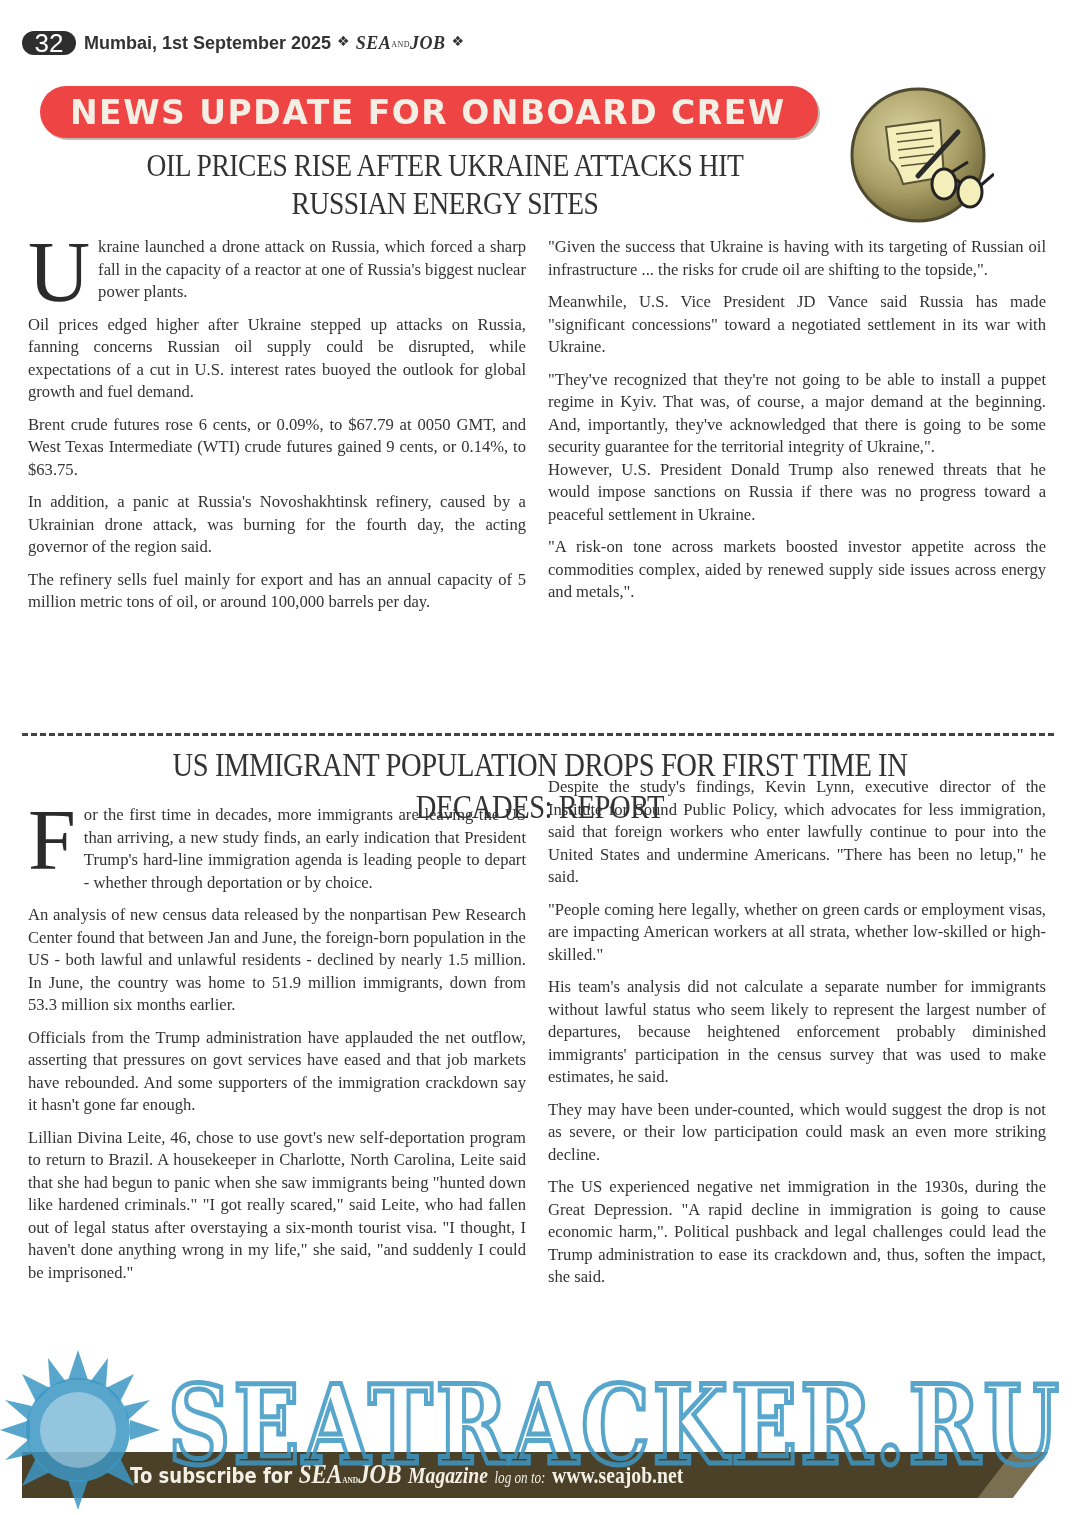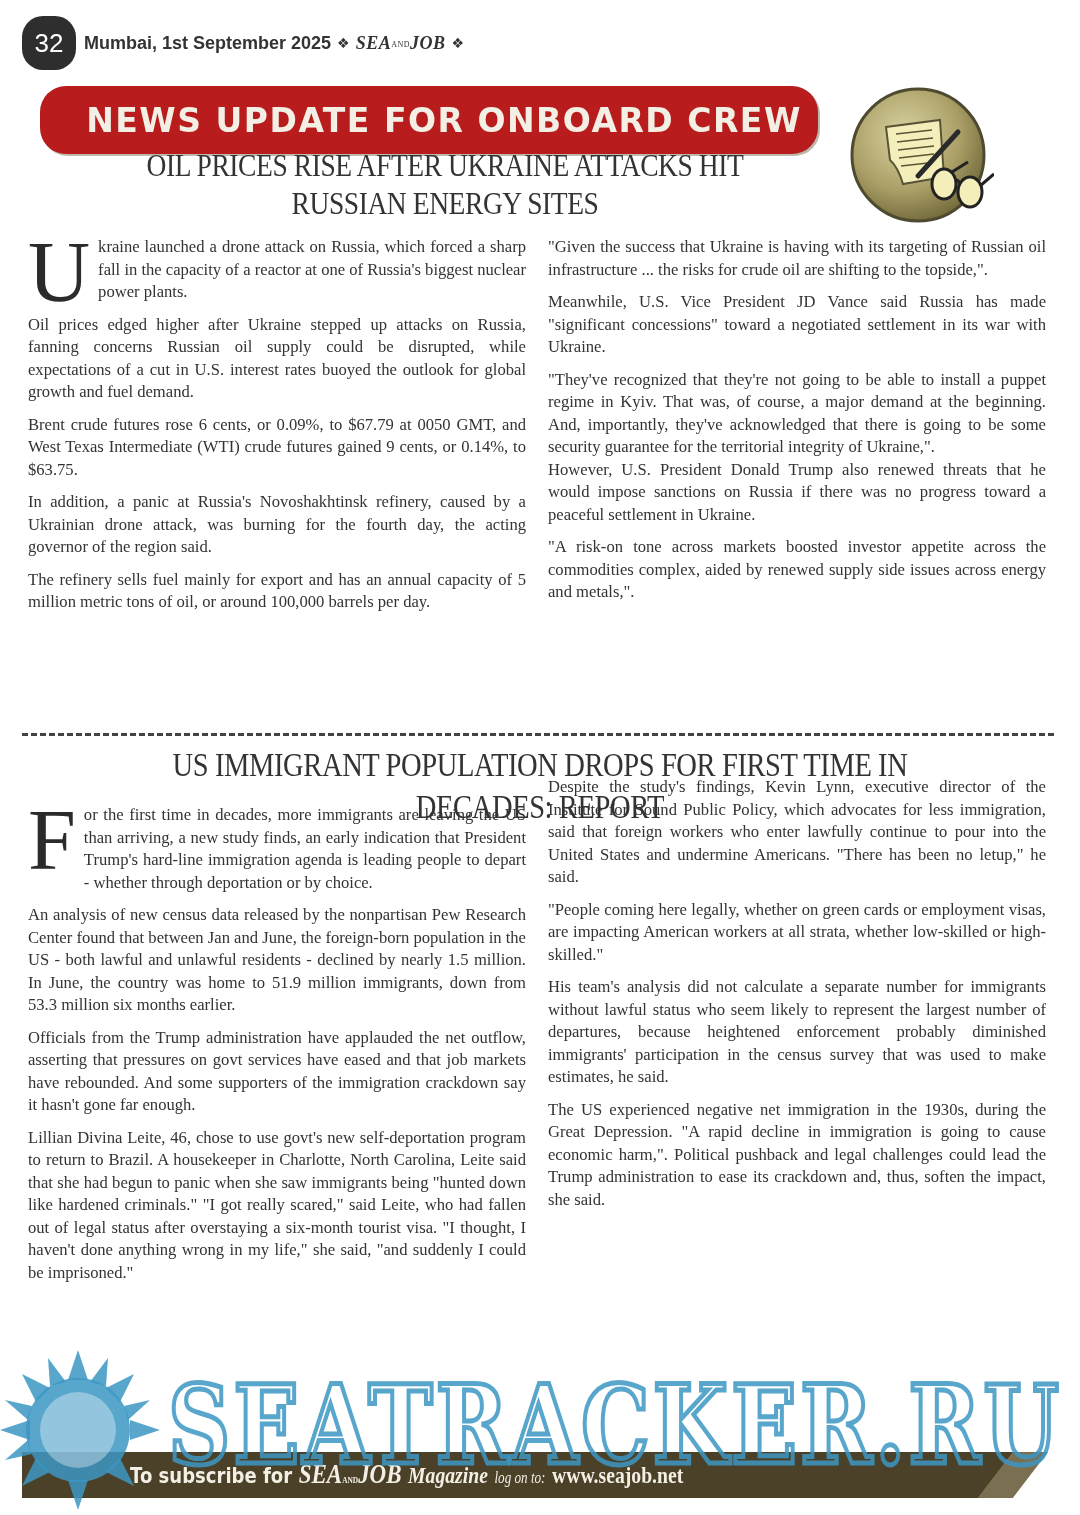--- a/index.html
+++ b/index.html
@@ -1,30 +1,30 @@
 <!DOCTYPE html>
 <html><head>
 <meta charset="utf-8">
 <style>
   * { box-sizing: border-box; margin: 0; padding: 0; }
   html, body { width: 1080px; height: 1515px; background: #ffffff; overflow: hidden; }
   body { position: relative; font-family: "Liberation Serif", "DejaVu Serif", serif; color: #2b2b2b; }
 
   
   .page-header { position: absolute; left: 22px; top: 22px; height: 42px; display: flex; align-items: center; }
-  .page-num { width: 54px; height: 54px; border-radius: 21px; background: #2e2e2e; color: #fff;
+  .page-num { width: 54px; height: 24px; border-radius: 21px; background: #2e2e2e; color: #fff;
     font-family: "Liberation Sans", "DejaVu Sans", sans-serif; font-size: 26px; display: flex; align-items: center; justify-content: center; }
-  .header-text { margin-left: 8px; font-family: "Liberation Sans", "DejaVu Sans", sans-serif; font-weight: bold; font-size: 18px; color: #333; display: flex; align-items: center; gap: 6px; }
+  .header-text { margin-left: 8px; font-family: "Liberation Sans", "DejaVu Sans", sans-serif; font-weight: bold; font-size: 18px; color: #333; display: flex; align-items: flex-start; gap: 6px; }
   .diamond { font-size: 14px; color: #333; }
   .brand { font-family: "Liberation Serif", "DejaVu Serif", serif; font-style: italic; font-weight: bold; font-size: 18px; letter-spacing: 0.5px; }
   .brand small { font-size: 8px; font-style: normal; font-weight: normal; vertical-align: middle; }
 
   
-  .banner { position: absolute; left: 40px; top: 86px; width: 778px; height: 68px; background: #b91c1c;
-    border-radius: 26px; box-shadow: 2px 2px 0 #bdb9ae; display: flex; align-items: center; justify-content: center; }
+  .banner { position: absolute; left: 40px; top: 86px; width: 778px; height: 52px; background: #ef4444;
+    border-radius: 26px; box-shadow: 2px 2px 0 #bdb9ae; display: flex; align-items: center; }
   .banner-title { color: #f3efe4; font-family: "DejaVu Sans", sans-serif; font-weight: bold; font-size: 33px; letter-spacing: 1.5px; padding-left: 30px; }
 
   
   .emblem { position: absolute; left: 848px; top: 82px; width: 146px; height: 146px; }
 
   
   .headline { position: absolute; text-align: center; font-family: "Liberation Serif", "DejaVu Serif", serif; color: #333;
     transform-origin: center top; letter-spacing: -0.5px; }
   .h1 { left: 60px; width: 770px; top: 146px; font-size: 32px; line-height: 38px; transform: scaleX(0.86); }
   .h2 { left: 22px; width: 1036px; top: 744px; font-size: 34px; line-height: 42px; transform: scaleX(0.84); }
@@ -129,20 +129,21 @@
   <p><span class="dropcap">F</span><span>or the first time in decades, more immigrants are leaving the US than arriving, a new study finds, an early indication that President Trump's hard-line immigration agenda is leading people to depart - whether through deportation or by choice.</span></p>
   <p>An analysis of new census data released by the nonpartisan Pew Research Center found that between Jan and June, the foreign-born population in the US - both lawful and unlawful residents - declined by nearly 1.5 million. In June, the country was home to 51.9 million immigrants, down from 53.3 million six months earlier.</p>
   <p>Officials from the Trump administration have applauded the net outflow, asserting that pressures on govt services have eased and that job markets have rebounded. And some supporters of the immigration crackdown say it hasn't gone far enough.</p>
   <p>Lillian Divina Leite, 46, chose to use govt's new self-deportation program to return to Brazil. A housekeeper in Charlotte, North Carolina, Leite said that she had begun to panic when she saw immigrants being "hunted down like hardened criminals." "I got really scared," said Leite, who had fallen out of legal status after overstaying a six-month tourist visa. "I thought, I haven't done anything wrong in my life," she said, "and suddenly I could be imprisoned."</p>
 </div>
 
 <div class="col c4">
   <p>Despite the study's findings, Kevin Lynn, executive director of the Institute for Sound Public Policy, which advocates for less immigration, said that foreign workers who enter lawfully continue to pour into the United States and undermine Americans. "There has been no letup," he said.</p>
   <p>"People coming here legally, whether on green cards or employment visas, are impacting American workers at all strata, whether low-skilled or high-skilled."</p>
   <p>His team's analysis did not calculate a separate number for immigrants without lawful status who seem likely to represent the largest number of departures, because heightened enforcement probably diminished immigrants' participation in the census survey that was used to make estimates, he said.</p>
+  <p>They may have been under-counted, which would suggest the drop is not as severe, or their low participation could mask an even more striking decline.</p>
   <p>The US experienced negative net immigration in the 1930s, during the Great Depression. "A rapid decline in immigration is going to cause economic harm,". Political pushback and legal challenges could lead the Trump administration to ease its crackdown and, thus, soften the impact, she said.</p>
 </div>
 
 <div class="footer-bar"></div>
 <div class="footer-shade"></div>
 <div class="footer-text">
   <span>To subscribe for</span>
   <span class="fbrand"><span>SEA</span><small style="font-size:9px;font-style:normal">AND</small><span>JOB</span></span>
   <span class="fmag">Magazine</span>
   <span class="flog">log on to:</span>

